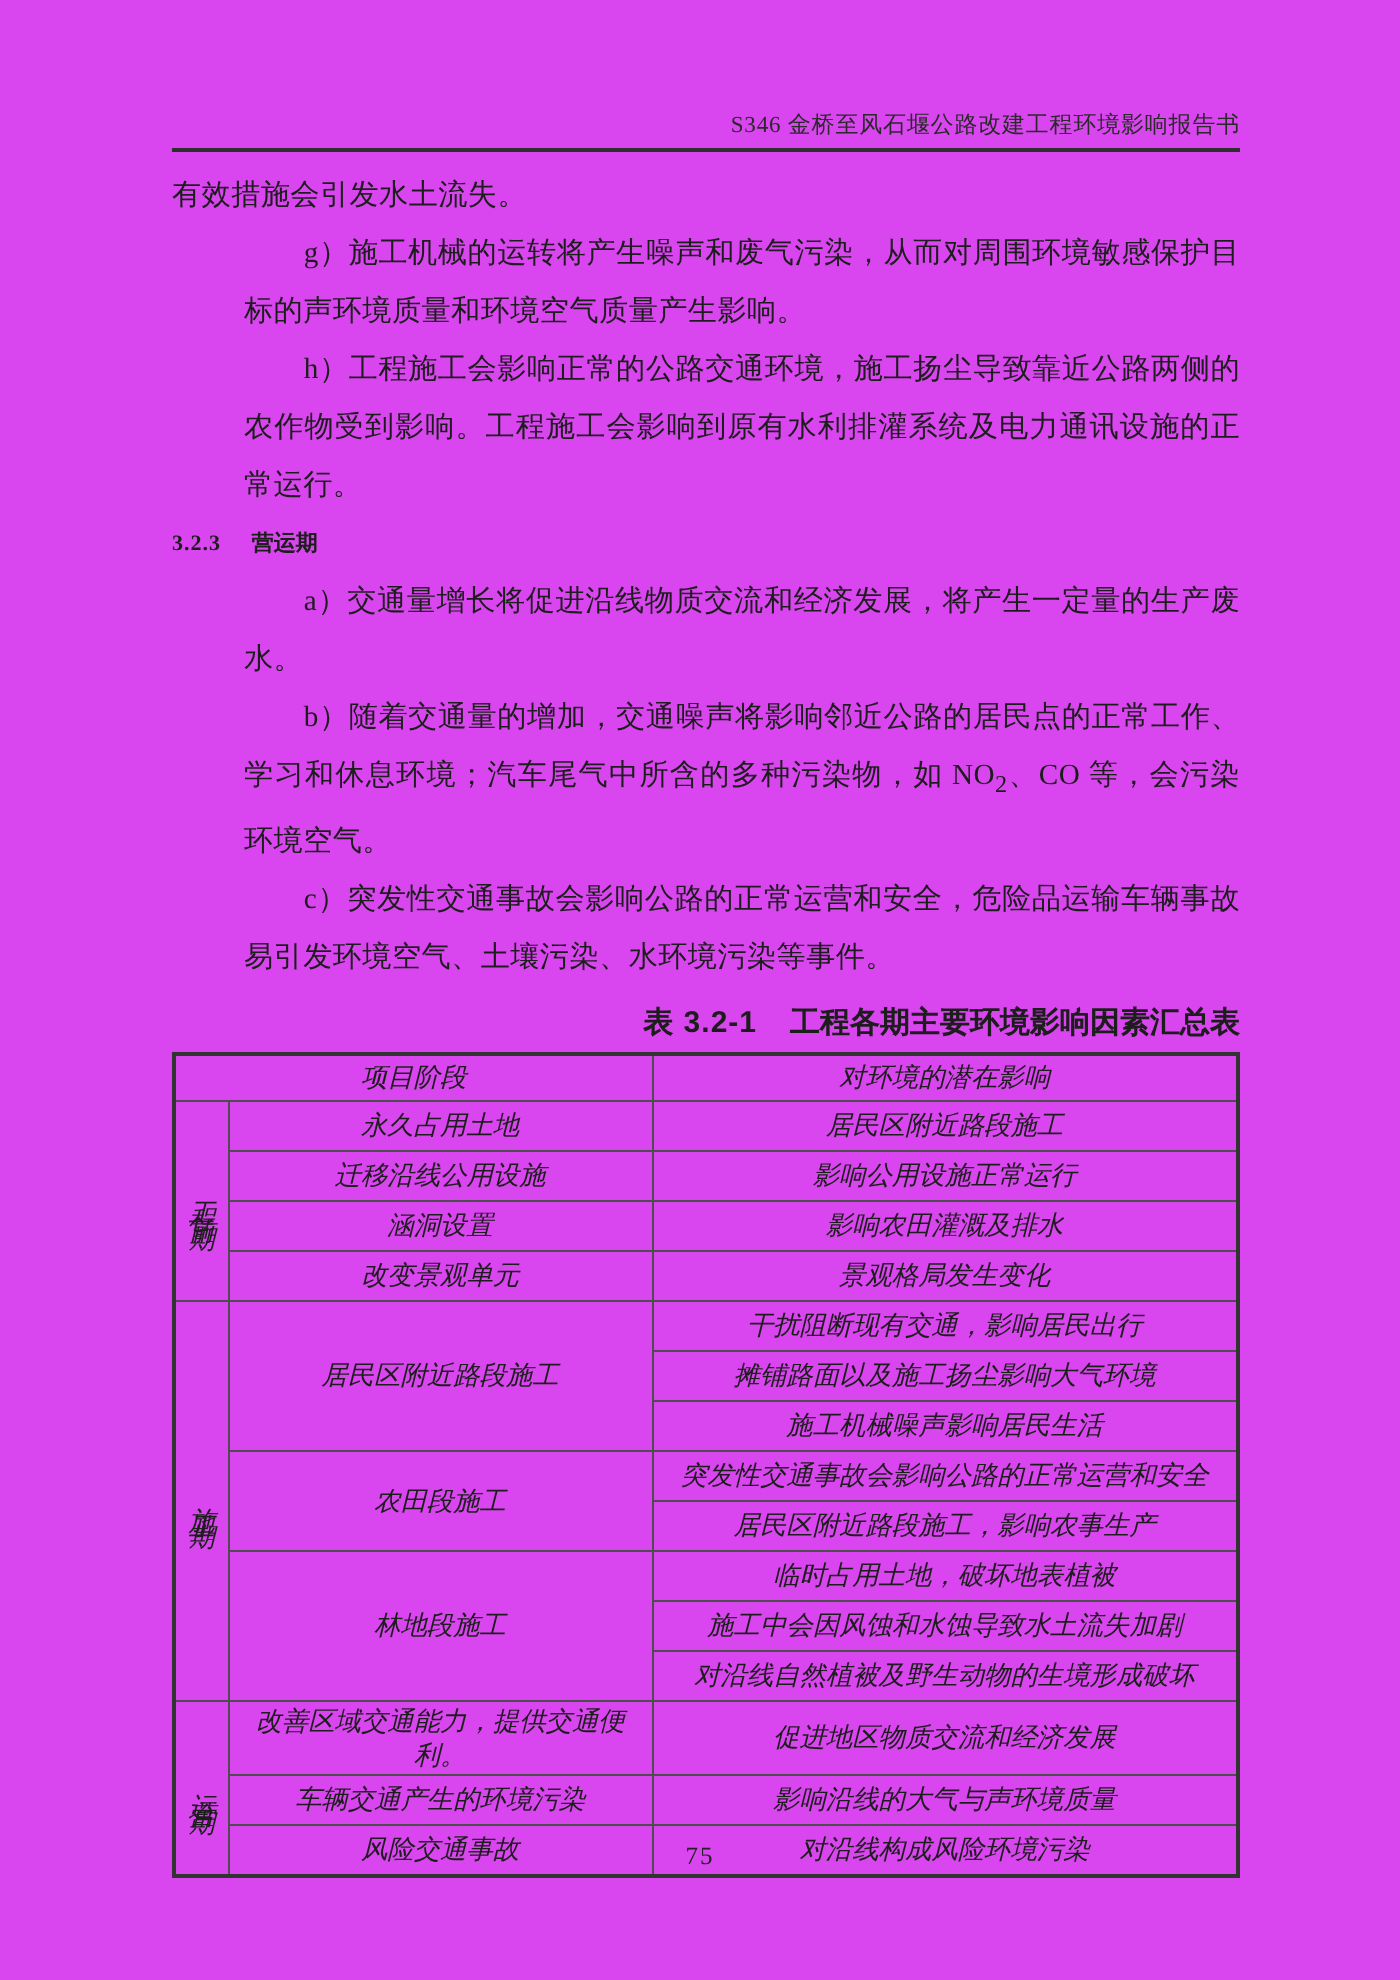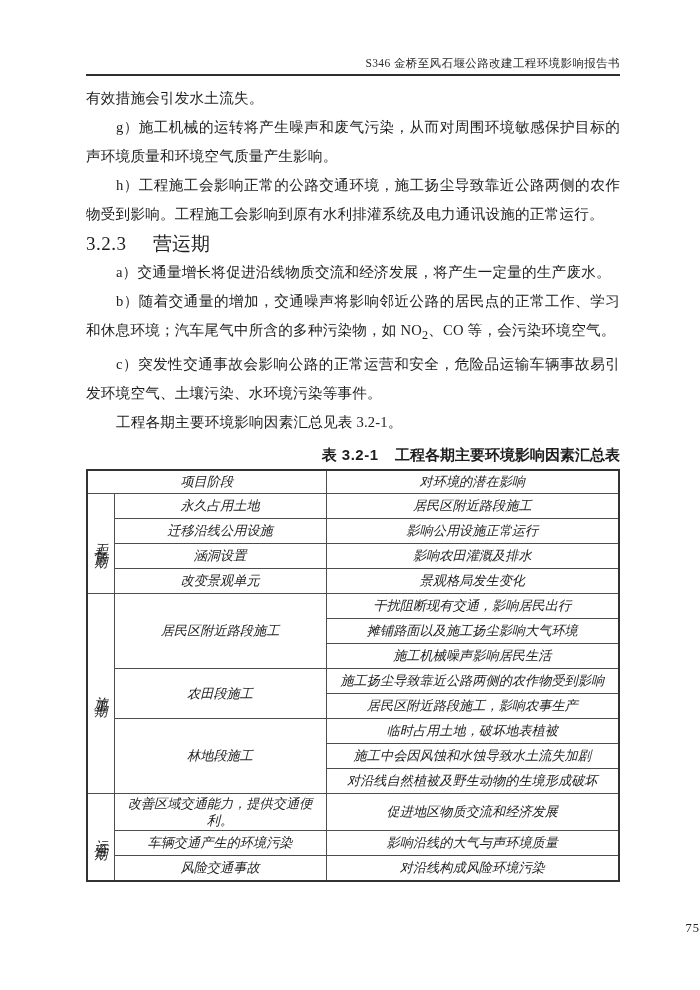--- a/index.html
+++ b/index.html
@@ -1,34 +1,34 @@
 <!DOCTYPE html>
 <html><head>
 <meta charset="utf-8">
 <style>
   html,body{margin:0;padding:0;background:#e8e8e8;}
   .page{
-    width:700px;height:990px;background:#ffffff;margin:0 auto;position:relative;
+    width:700px;height:990px;background:#d946ef;margin:0 auto;position:relative;
     font-family:"Liberation Serif","DejaVu Serif",serif;color:#1d1d1d;
     box-sizing:border-box;overflow:hidden;
   }
   .content{padding:0 80px 0 86px;}
   .hdr{padding-top:56px;}
   .hdr-title{
     text-align:right;font-size:11.5px;color:#2a2a2a;letter-spacing:.4px;line-height:14px;
   }
   .hdr-rule{border-bottom:2px solid #2e2e2e;margin-top:4px;}
   .bodytext{margin-top:8px;}
   p.para{
     margin:0;font-size:14.6px;line-height:29px;text-align:justify;
     letter-spacing:.2px;
   }
-  p.indent{text-indent:2.05em;}
+  p.indent{text-indent:2.05em;margin-left:36px;}
   .sec-heading{
-    margin:0;font-size:19px;line-height:29px;font-weight:normal;
+    margin:0;font-size:11px;line-height:29px;font-weight:bold;
   }
   .sec-heading .h-num{margin-right:1.4em;letter-spacing:.5px;}
   .tbl-caption{
     margin:7px 0 3px;text-align:right;font-weight:bold;font-size:15px;line-height:22px;
     font-family:"Liberation Sans","DejaVu Sans",sans-serif;
   }
   .tbl-caption .cap-label{margin-right:1.1em;letter-spacing:.5px;}
   table.summary{
     width:100%;border-collapse:collapse;table-layout:fixed;
     font-size:13.2px;border:2px solid #333;
@@ -41,21 +41,21 @@
   table.summary td{height:22px;}
   col.c-phase{width:27px;}
   col.c-activity{width:212px;}
   col.c-impact{width:auto;}
   td.phase{padding:0;}
   .vtext{
     display:inline-block;writing-mode:vertical-rl;text-orientation:upright;
     letter-spacing:4px;line-height:1;font-size:13.2px;
   }
   .footer{
-    position:absolute;left:0;right:0;top:921px;text-align:right;
+    position:absolute;left:0;right:0;top:921px;text-align:center;
     font-size:12.5px;color:#222;letter-spacing:1px;
   }
 </style>
 </head>
 <body>
 
 <div class="page">
   <div class="content">
 
     <div class="hdr">
@@ -66,21 +66,20 @@
     <div class="bodytext">
       <p class="para">有效措施会引发水土流失。</p>
       <p class="para indent">g）施工机械的运转将产生噪声和废气污染，从而对周围环境敏感保护目标的声环境质量和环境空气质量产生影响。</p>
       <p class="para indent">h）工程施工会影响正常的公路交通环境，施工扬尘导致靠近公路两侧的农作物受到影响。工程施工会影响到原有水利排灌系统及电力通讯设施的正常运行。</p>
 
       <h3 class="sec-heading"><span class="h-num">3.2.3</span><span>营运期</span></h3>
 
       <p class="para indent">a）交通量增长将促进沿线物质交流和经济发展，将产生一定量的生产废水。</p>
       <p class="para indent"><span>b）随着交通量的增加，交通噪声将影响邻近公路的居民点的正常工作、学习和休息环境；汽车尾气中所含的多种污染物，如 NO</span><sub>2</sub><span>、CO 等，会污染环境空气。</span></p>
       <p class="para indent">c）突发性交通事故会影响公路的正常运营和安全，危险品运输车辆事故易引发环境空气、土壤污染、水环境污染等事件。</p>
-      <p class="para indent">工程各期主要环境影响因素汇总见表 3.2-1。</p>
     </div>
 
     <div class="tbl-caption"><span class="cap-label">表 3.2-1</span><span>工程各期主要环境影响因素汇总表</span></div>
 
     <table class="summary">
       <colgroup>
         <col class="c-phase">
           <col class="c-activity">
           <col class="c-impact">
       </colgroup>
@@ -114,21 +113,21 @@
             <td>干扰阻断现有交通，影响居民出行</td>
           </tr>
           <tr>
             <td>摊铺路面以及施工扬尘影响大气环境</td>
           </tr>
           <tr>
             <td>施工机械噪声影响居民生活</td>
           </tr>
           <tr>
             <td rowspan="2">农田段施工</td>
-            <td>施工扬尘导致靠近公路两侧的农作物受到影响</td>
+            <td>突发性交通事故会影响公路的正常运营和安全</td>
           </tr>
           <tr>
             <td>居民区附近路段施工，影响农事生产</td>
           </tr>
           <tr>
             <td rowspan="3">林地段施工</td>
             <td>临时占用土地，破坏地表植被</td>
           </tr>
           <tr>
             <td>施工中会因风蚀和水蚀导致水土流失加剧</td>

